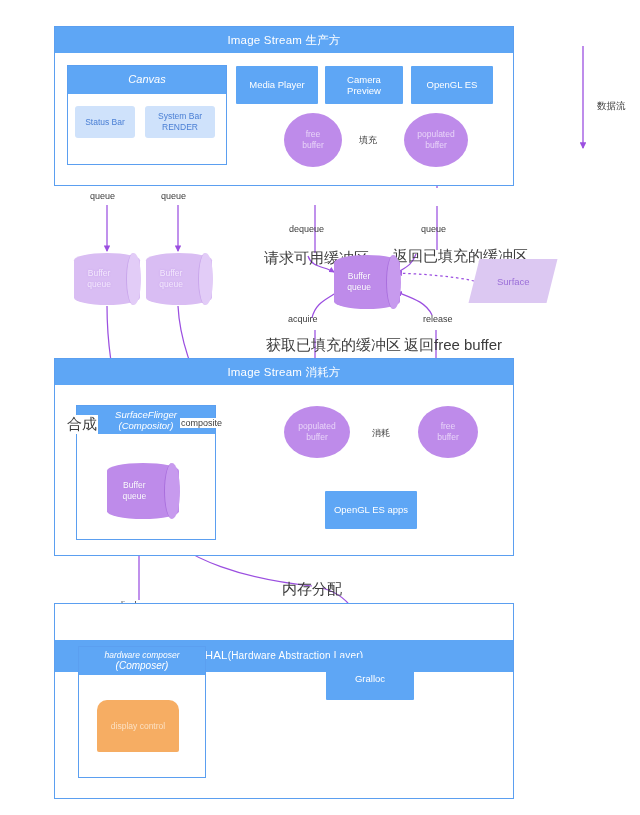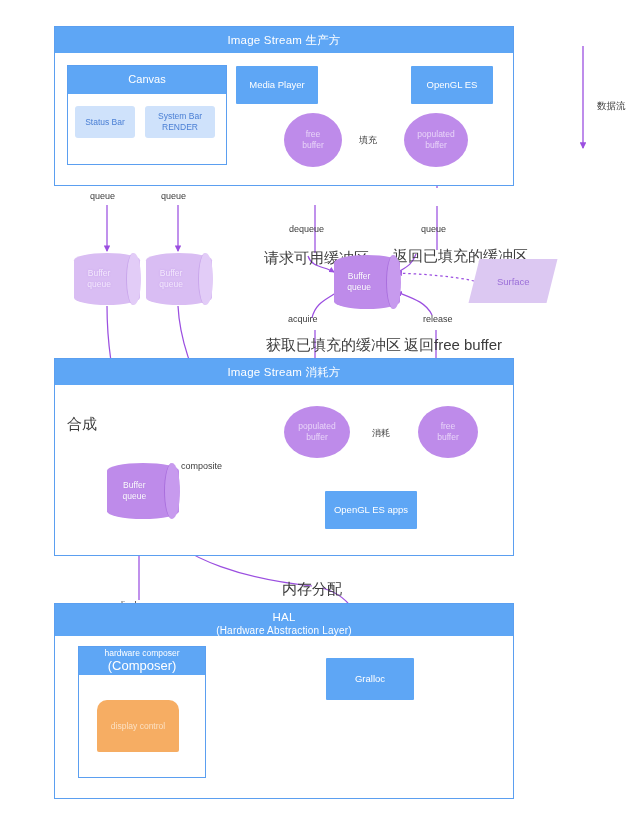--- a/index.html
+++ b/index.html
@@ -19,21 +19,21 @@
     box-sizing:border-box;
   }
   .panel > .panel-head{
     position:absolute;left:0;top:0;right:0;height:26px;
     background:#5EA6F5;
     color:#ffffff;
     display:flex;align-items:center;justify-content:center;
     font-size:11.5px;letter-spacing:.2px;
     box-sizing:border-box;
   }
-  .panel-head.two-line{height:32px;flex-direction:column;justify-content:flex-end;line-height:1.15;}
+  .panel-head.two-line{height:32px;flex-direction:row;justify-content:center;line-height:1.15;margin-top:36px;}
   .panel-head .l2{font-size:10px;}
 
   
   .bluebox{
     position:absolute;
     background:#5EA6F5;
     color:#fff;
     display:flex;align-items:center;justify-content:center;
     text-align:center;
     font-size:9.5px;line-height:1.2;
@@ -59,20 +59,21 @@
     border:1px solid #5B9FF0;
     background:#fff;
     box-sizing:border-box;
   }
   .subframe > .sf-head{
     position:absolute;left:0;top:0;right:0;
     background:#5EA6F5;color:#fff;
     display:flex;flex-direction:column;align-items:center;justify-content:center;
     font-size:9.5px;line-height:1.2;text-align:center;
     box-sizing:border-box;
+    font-style:italic;
   }
 
   
   .cyl{position:absolute;}
   .cyl .body{
     position:absolute;left:0;top:0;width:100%;height:100%;
     background:#BE8BEA;
     border-radius:50% / 14%;
     box-sizing:border-box;
   }
@@ -209,20 +210,24 @@
     <span>Status Bar</span>
   </div>
   <div class="chip" style="left:133px;top:106px;width:70px;height:32px;flex-direction:column;">
     <span>System Bar</span>
     <span>RENDER</span>
   </div>
 
   <div class="bluebox" style="left:224px;top:66px;width:82px;height:38px;">
     <span>Media Player</span>
   </div>
+  <div class="bluebox" style="left:313px;top:66px;width:78px;height:38px;flex-direction:column;">
+    <span>Camera</span>
+    <span>Preview</span>
+  </div>
   <div class="bluebox" style="left:399px;top:66px;width:82px;height:38px;">
     <span>OpenGL ES</span>
   </div>
 
   <div class="ellipse" style="left:272px;top:113px;width:58px;height:54px;">
     <span>free</span>
     <span>buffer</span>
   </div>
   <div class="ellipse" style="left:392px;top:113px;width:64px;height:54px;">
     <span>populated</span>
@@ -271,30 +276,36 @@
 
   <div class="elabel" style="left:276px;top:314px;">acquire</div>
   <div class="elabel" style="left:411px;top:314px;">release</div>
   <div class="elabel cn" style="left:254px;top:336px;">获取已填充的缓冲区</div>
   <div class="elabel cn" style="left:392px;top:336px;">返回free buffer</div>
 
   <div class="panel" style="left:42px;top:358px;width:460px;height:198px;">
     <div class="panel-head">Image Stream 消耗方</div>
   </div>
 
+  <div class="subframe" style="left:64px;top:405px;width:140px;height:135px;">
+    <div class="sf-head" style="height:28px;">
+      <span>SurfaceFlinger</span>
+      <span>(Compositor)</span>
+    </div>
+  </div>
   <div class="cyl" style="left:95px;top:463px;width:72px;height:56px;">
     <div class="body"></div>
     <div class="cap"></div>
     <div class="txt">
       <span>Buffer</span>
       <span>queue</span>
     </div>
   </div>
   <div class="elabel cn" style="left:54px;top:415px;background:#fff;padding:0 1px;">合成</div>
-  <div class="elabel" style="left:168px;top:418px;background:#fff;padding:0 1px;margin-top:43px;">composite</div>
+  <div class="elabel" style="left:168px;top:418px;background:#fff;padding:0 1px;">composite</div>
 
   <div class="ellipse" style="left:272px;top:406px;width:66px;height:52px;">
     <span>populated</span>
     <span>buffer</span>
   </div>
   <div class="ellipse" style="left:406px;top:406px;width:60px;height:52px;">
     <span>free</span>
     <span>buffer</span>
   </div>
   <div class="elabel" style="left:360px;top:427px;">消耗</div>
@@ -309,21 +320,21 @@
   <div class="panel" style="left:42px;top:603px;width:460px;height:196px;">
     <div class="panel-head two-line">
       <span>HAL</span>
       <span class="l2">(Hardware Abstraction Layer)</span>
     </div>
   </div>
 
   <div class="subframe" style="left:66px;top:646px;width:128px;height:132px;">
     <div class="sf-head" style="height:28px;">
       <span style="font-size:8.5px">hardware composer</span>
-      <span style="font-size:13px">(Composer)</span>
+      <span style="font-size:10px">(Composer)</span>
     </div>
   </div>
   <div class="orange" style="left:85px;top:700px;width:82px;height:52px;">
     <span>display control</span>
   </div>
 
   <div class="bluebox" style="left:314px;top:658px;width:88px;height:42px;">
     <span>Gralloc</span>
   </div>
 

